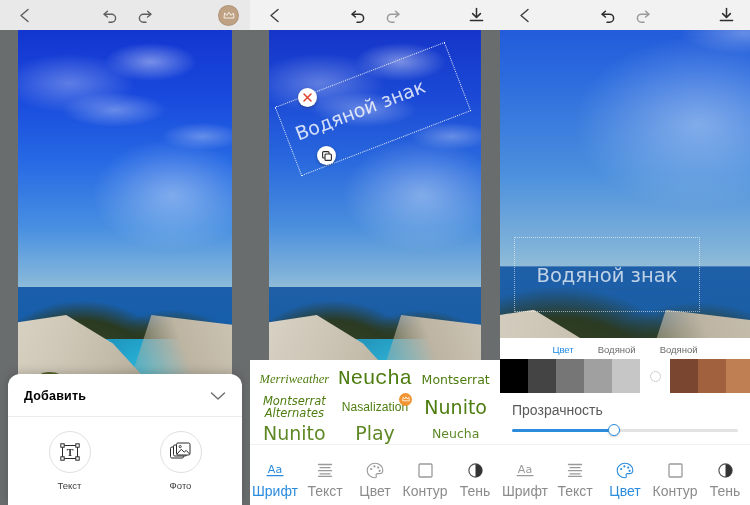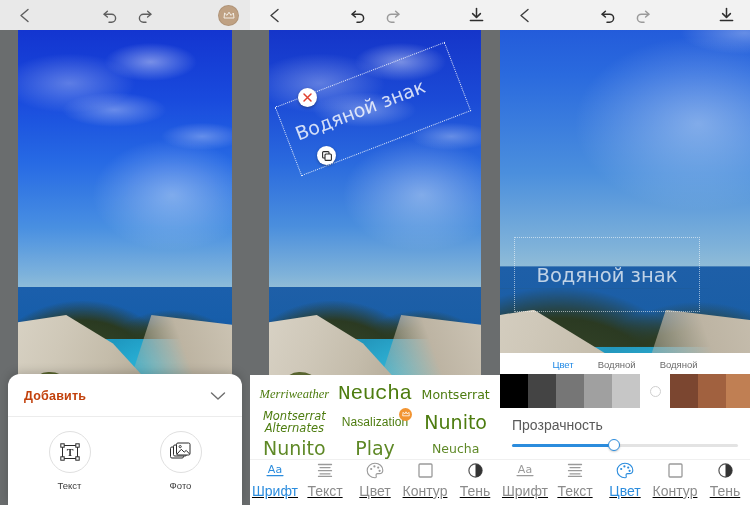--- a/index.html
+++ b/index.html
@@ -132,21 +132,21 @@
     border-radius: 12px 12px 0 0;
     z-index: 5;
     padding: 0 0 4px 0;
     box-shadow: 0 -2px 10px rgba(0,0,0,.18);
   }
   .add-head {
     display: flex; align-items: center;
     padding: 13px 16px 11px 16px;
     border-bottom: 1px solid #ececec;
   }
-  .add-title { font-size: 12.5px; font-weight: bold; color: #c2410c; letter-spacing: .2px; }
+  .add-title { font-size: 12.5px; font-weight: bold; color: #000000; letter-spacing: .2px; }
   .add-chevron { margin-left: auto; cursor: pointer; }
   .add-items { display: flex; justify-content: space-around; padding: 14px 6px 10px 6px; }
   .add-item { width: 64px; display: flex; flex-direction: column; align-items: center; cursor: pointer; }
   .add-circle {
     width: 42px; height: 42px; border-radius: 50%;
     border: 1px solid #e0e0e0; background: #fff;
     display: flex; align-items: center; justify-content: center;
   }
   .add-label { margin-top: 7px; font-size: 9.5px; color: #3a3a3a; }
 
@@ -252,22 +252,21 @@
     border-radius: 50%; background: #fff;
     border: 1.5px solid #2b8cdd;
     box-shadow: 0 1px 2px rgba(0,0,0,.2);
     cursor: pointer;
   }
 
   
   .tabbar {
     display: flex; background: #fff;
     border-top: 1px solid #f0f0f0;
-    padding: 1px 0 6px 0;
-    text-decoration: underline;
+    padding: 16px 0 6px 0;
   }
   .tab { flex: 1; display: flex; flex-direction: column; align-items: center; gap: 4px; cursor: pointer; }
   .tab-ico { height: 18px; display: flex; align-items: center; justify-content: center; }
   .tab-lbl { font-size: 14px; color: #8b8b8b; }
   .tab.active .tab-lbl { color: #2b8cdd; }
 </style>
 </head>
 <body>
 
 <div class="stage">

